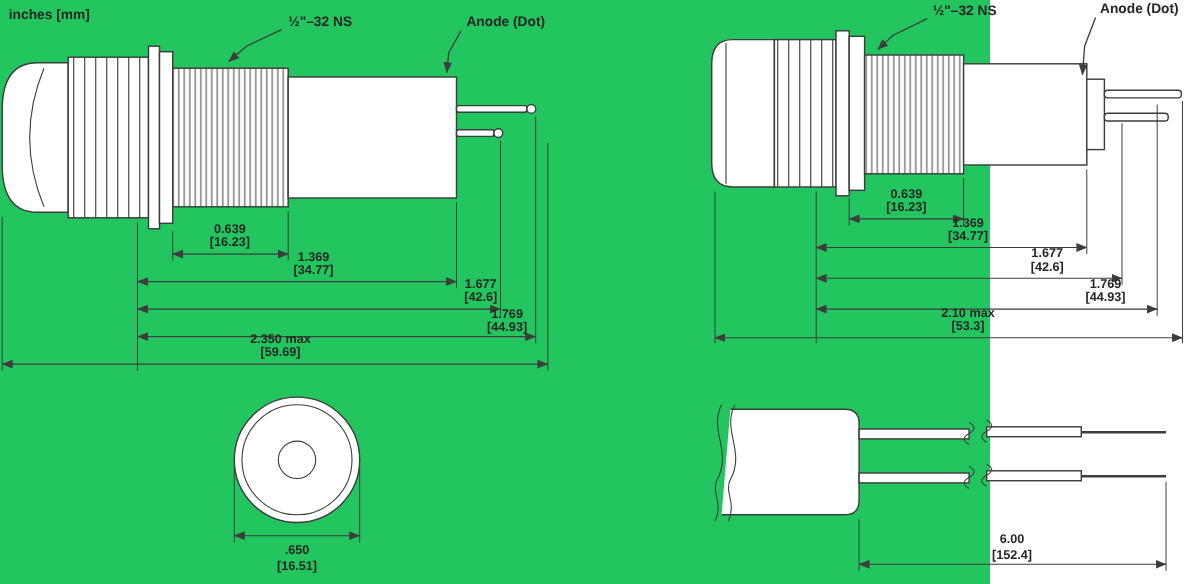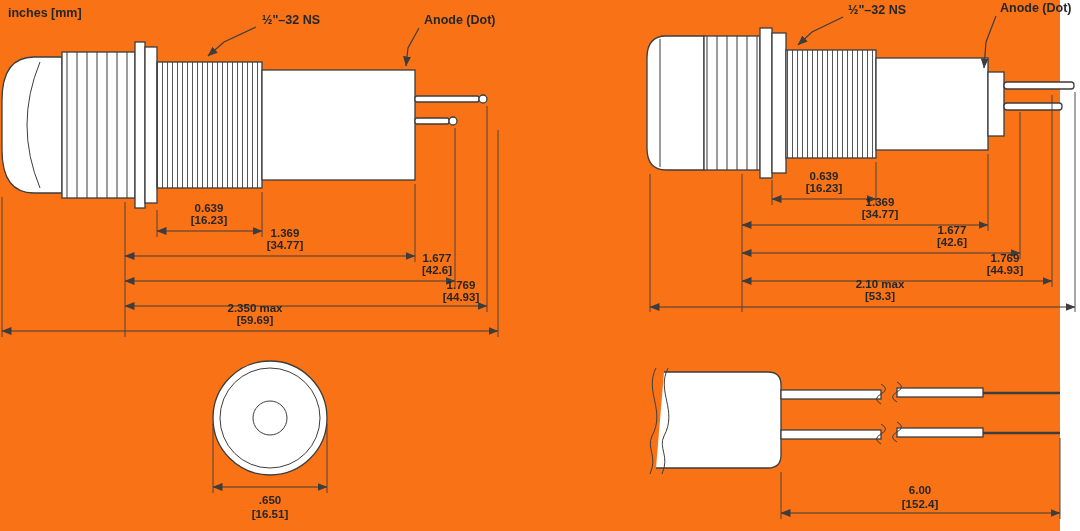--- a/index.html
+++ b/index.html
@@ -1,16 +1,16 @@
 <!DOCTYPE html>
 <html><head>
 <meta charset="utf-8">
 <style>
   html,body{margin:0;padding:0;background:#fff;}
-  .stage{width:1060px;height:531px;position:relative;background:#f97316;}
+  .stage{width:900px;height:531px;position:relative;background:#22c55e;}
   svg{display:block;}
   .outline{fill:#fff;stroke:#3d3d3d;stroke-width:1.3;}
   .thin{fill:none;stroke:#3d3d3d;stroke-width:1;}
   .ext{stroke:#3d3d3d;stroke-width:0.9;}
   .dim{stroke:#3d3d3d;stroke-width:1;fill:none;}
   .leader{stroke:#3d3d3d;stroke-width:1.2;fill:none;}
   .cond{stroke:#3d3d3d;stroke-width:2.4;}
   text{font-family:"Liberation Sans","DejaVu Sans",sans-serif;font-weight:bold;fill:#262626;}
   .dimtxt{font-size:11.5px;text-anchor:middle;}
   .lbl{font-size:12.5px;}

